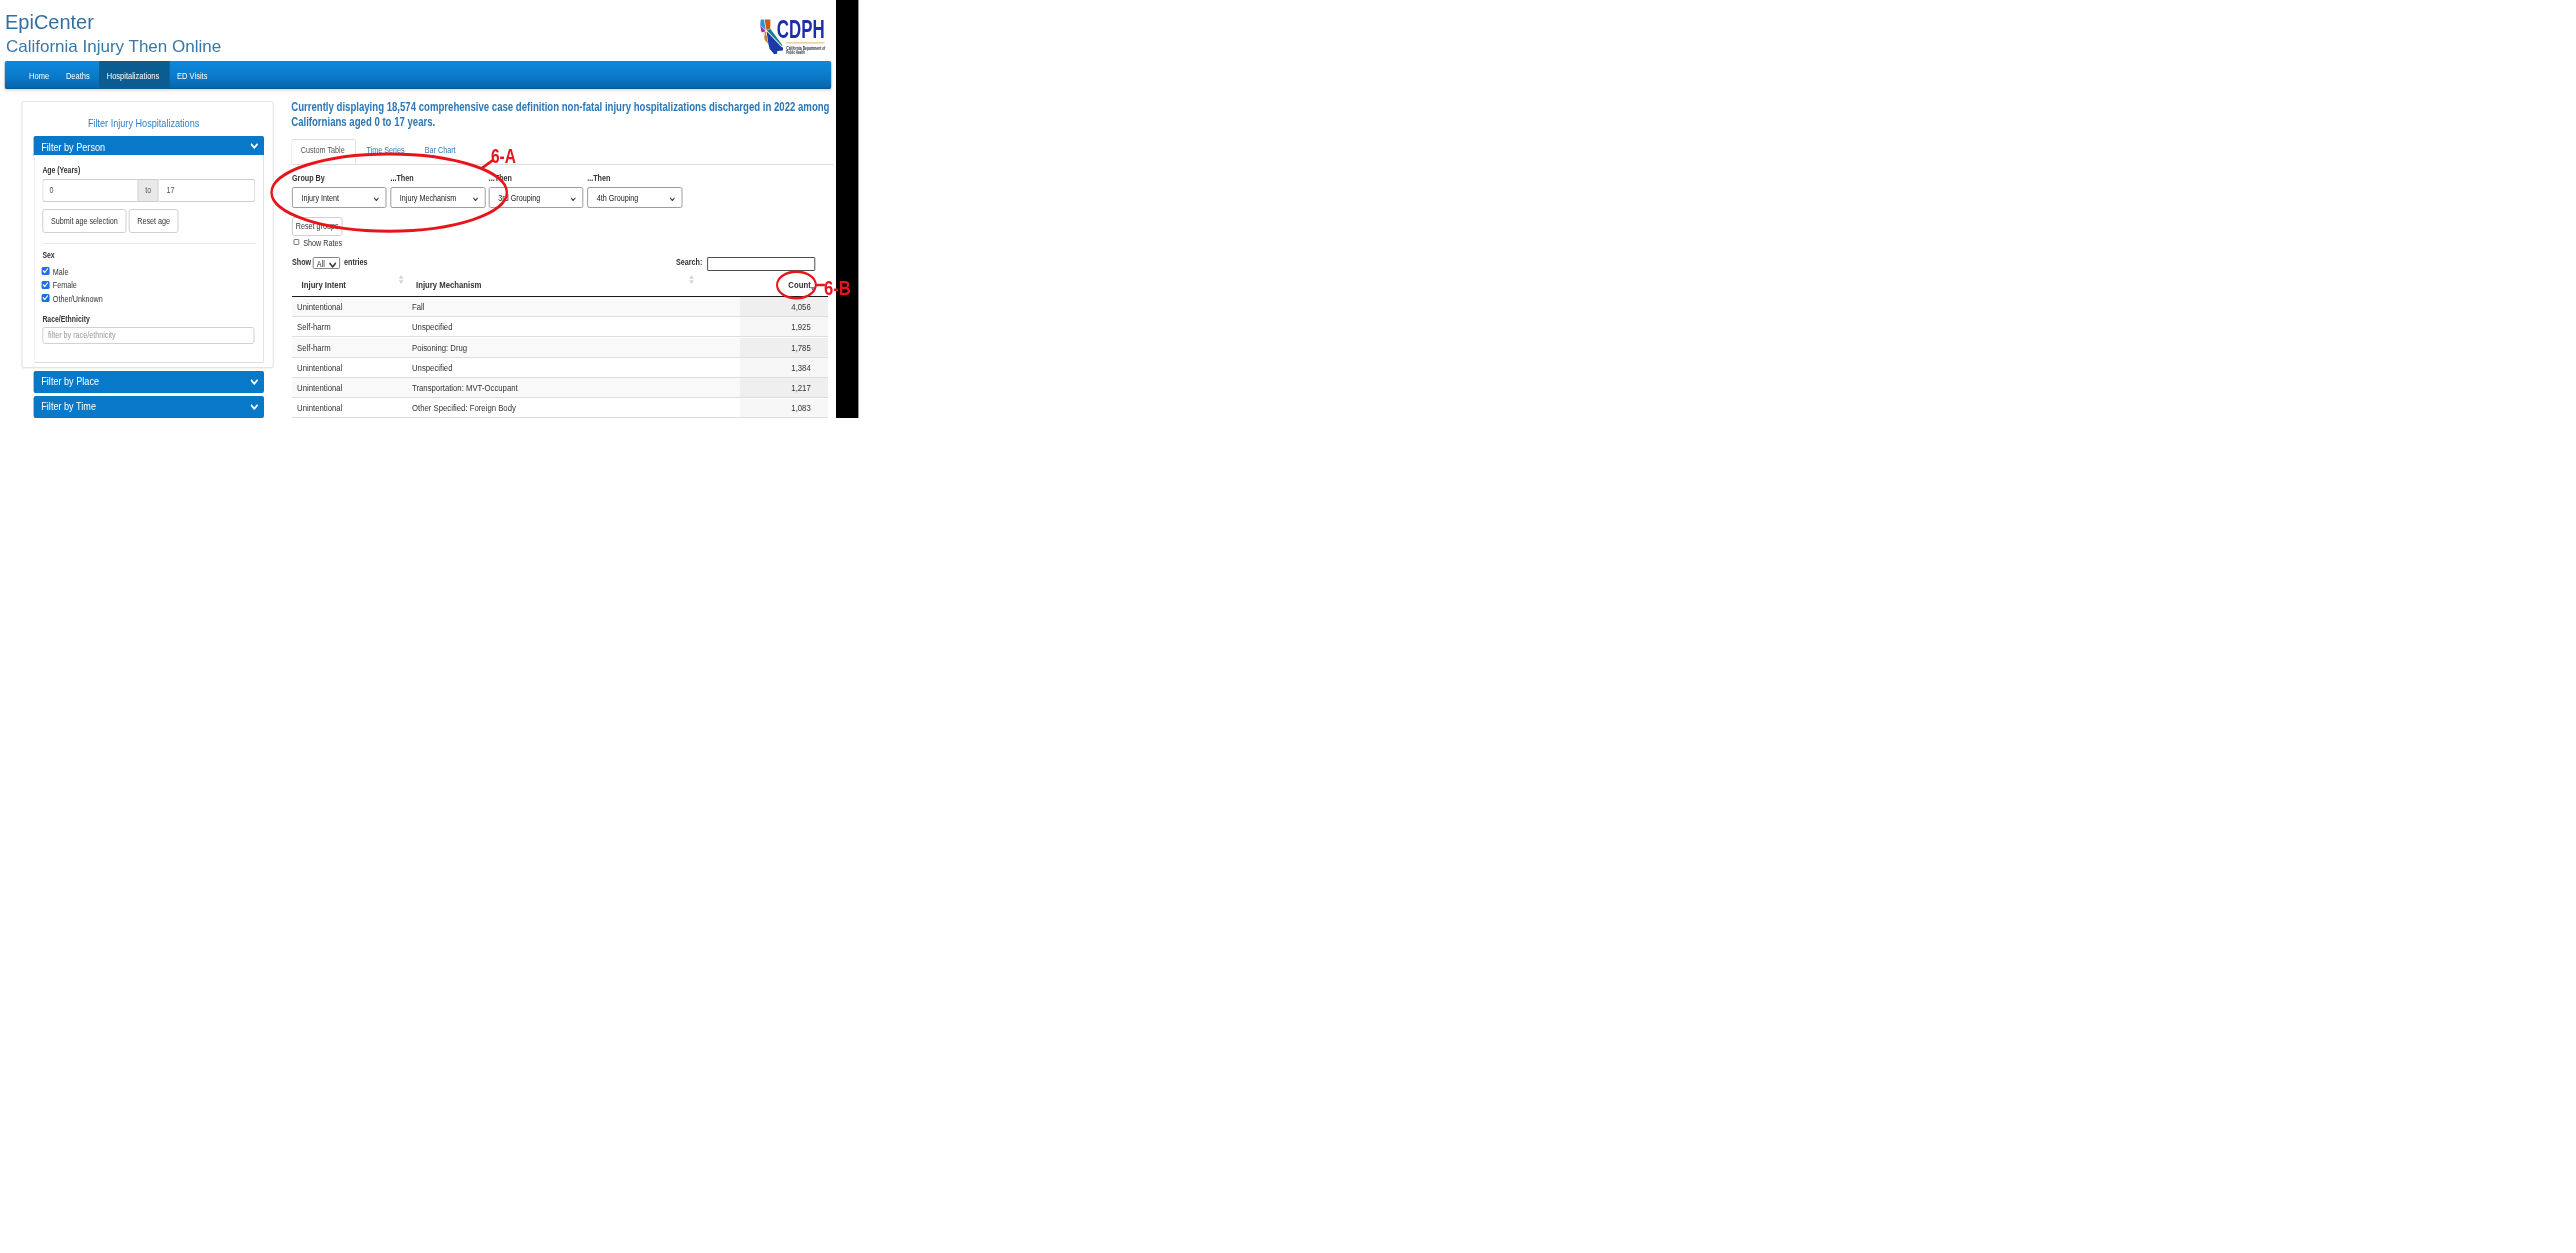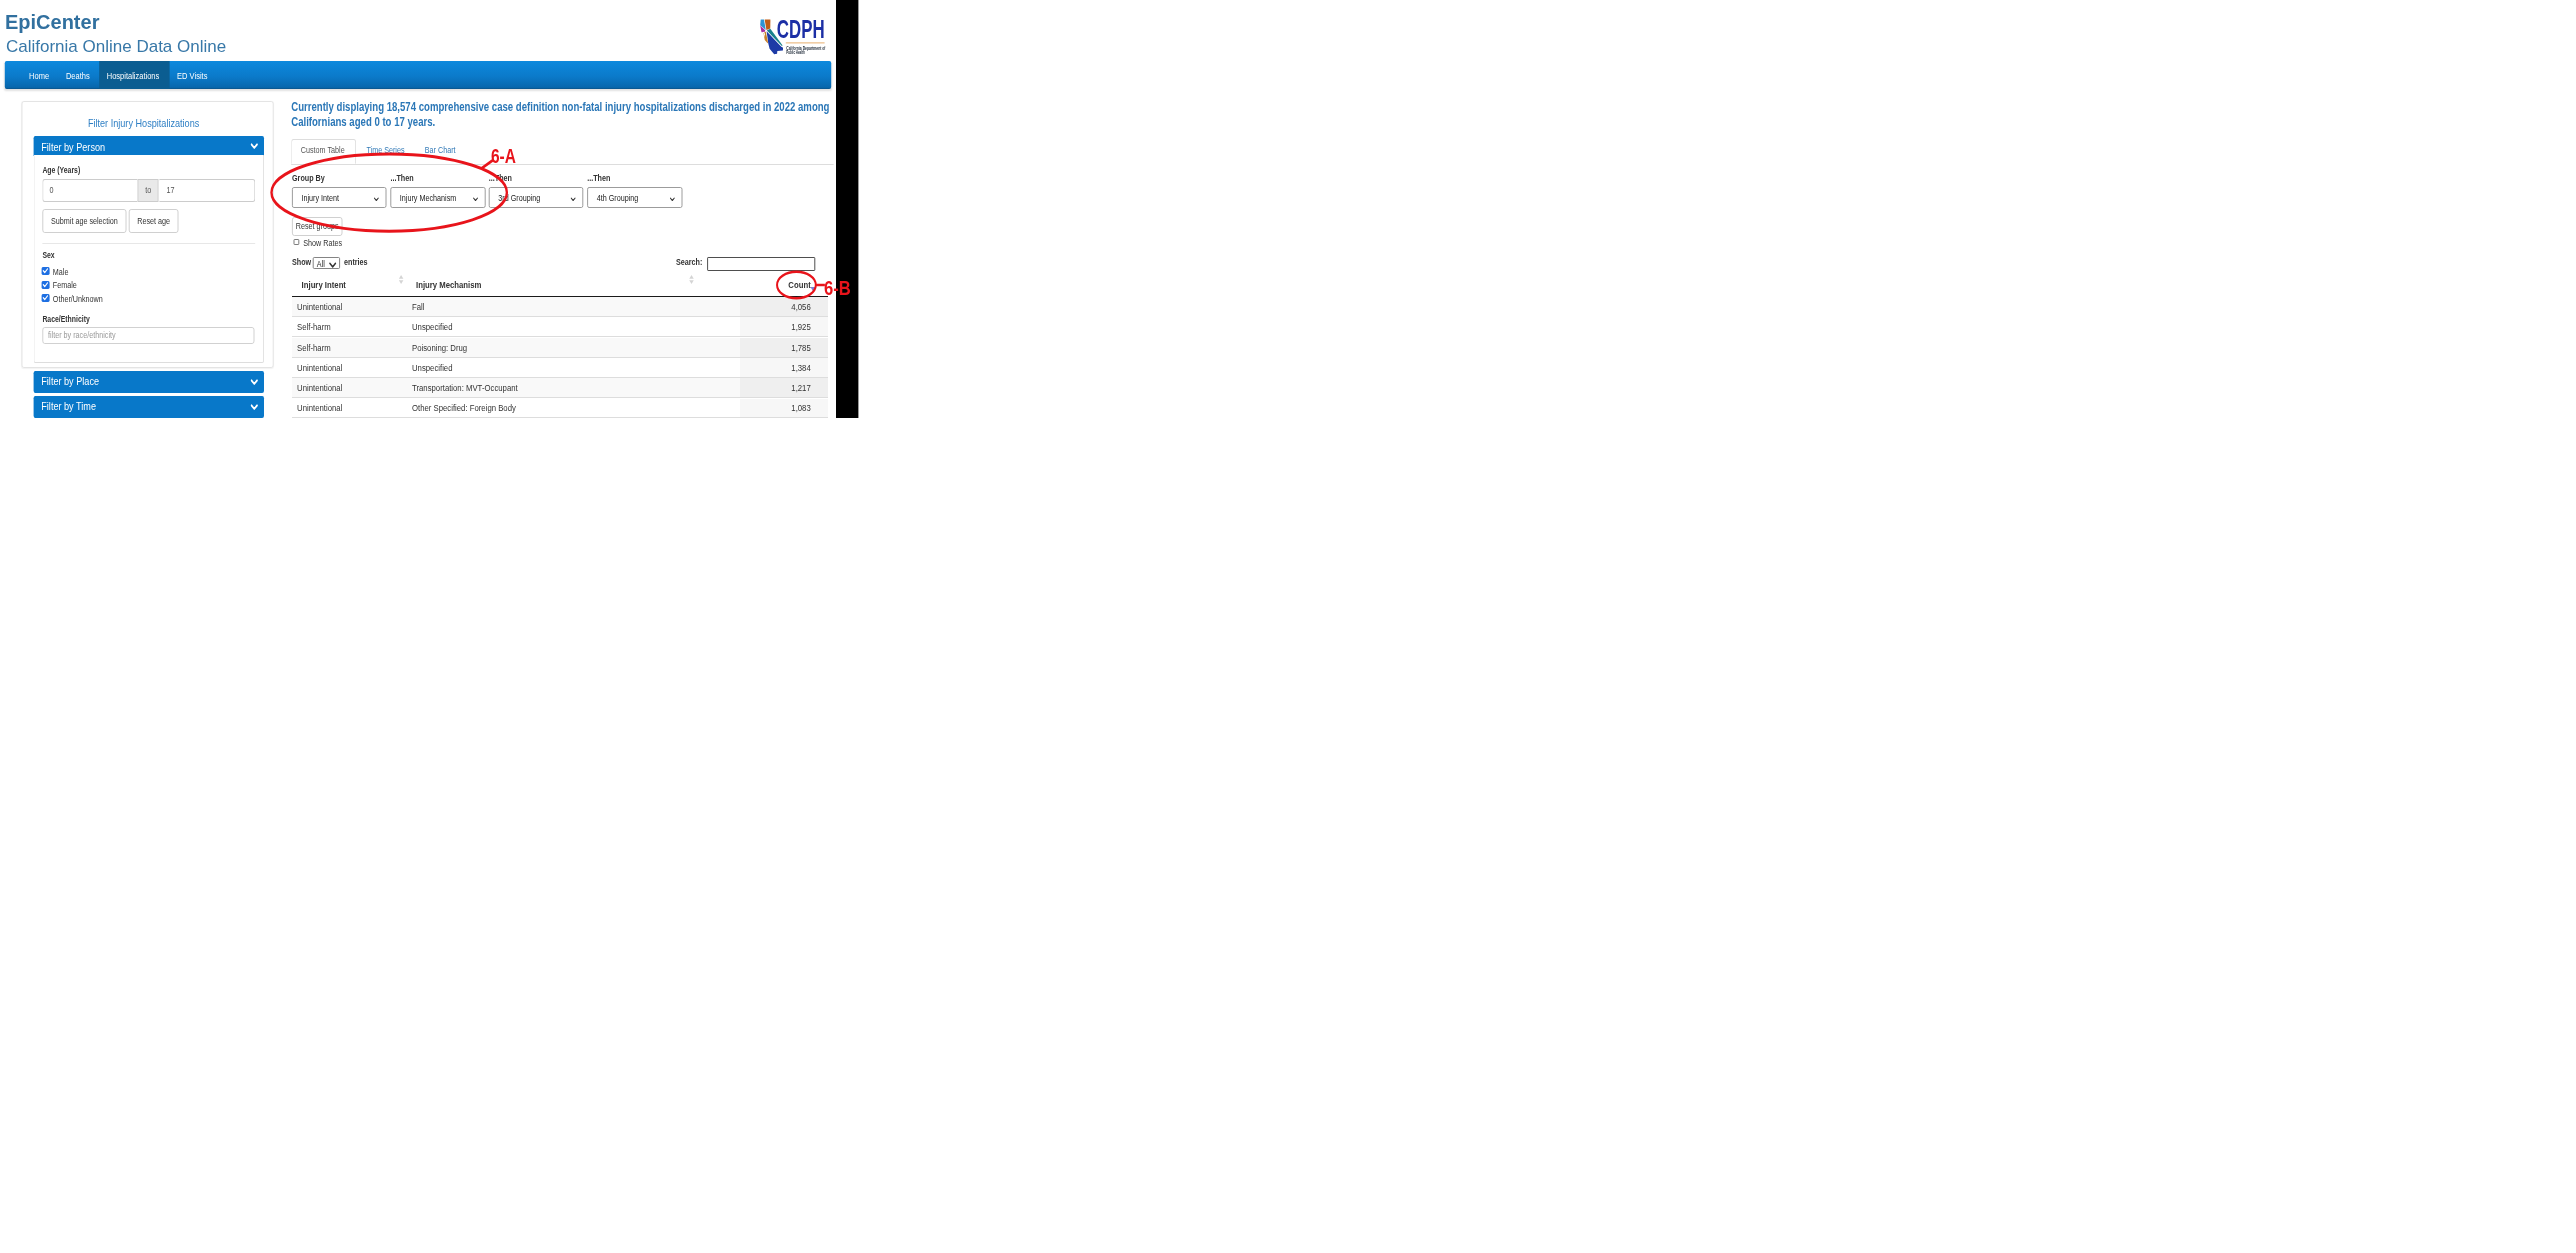--- a/index.html
+++ b/index.html
@@ -1,20 +1,20 @@
 <!DOCTYPE html>
 <html style="font-size:9px"><head>
 <meta charset="utf-8">
 <style>
   * { margin:0; padding:0; box-sizing:border-box; }
   html,body { width:859px; height:418px; background:#fff; overflow:hidden;
     font-family:"Liberation Sans", sans-serif; }
   #page { position:relative; width:859px; height:418px; background:#fff; overflow:hidden; }
   .abs { position:absolute; }
-  #h1 { position:absolute; left:5.1px; top:12.4px; font-size:20.5px; font-weight:bold;
+  #h1 { position:absolute; left:5.1px; top:12.4px; font-size:20.5px; font-weight:normal;
         color:#31709f; line-height:1; white-space:nowrap; }
   #h1 span { display:inline-block; transform:scaleX(0.975); transform-origin:0 50%; }
   #h2 { position:absolute; left:6px; top:38px; font-size:17px; font-weight:400;
         color:#3878a8; line-height:1; white-space:nowrap; }
   
   #wrap { position:absolute; left:0; top:0; width:1073px; height:418px;
           transform:scaleX(0.8); transform-origin:0 0; }
   
   #nav { position:absolute; left:6.4px; top:61px; width:1033px; height:28px;
          background:linear-gradient(180deg,#0d89dd 0%,#0b7aca 55%,#0767ad 94%,#0a5288 100%);
@@ -54,21 +54,21 @@
   .trow { position:absolute; left:365px; width:670px; border-bottom:0.6px solid #ddd; }
   .tcell { position:absolute; top:50%; transform:translateY(-50%); font-size:9.7px;
            color:#333; line-height:1; }
   .countcell { position:absolute; right:0; top:0; bottom:0; width:110px; }
   #blackbar { position:absolute; left:1045px; top:0; width:28px; height:418px; background:#000; }
 </style>
 </head>
 <body>
 <div id="page">
   <div id="h1"><span>EpiCenter</span></div>
-  <div id="h2">California Online Data Online</div>
+  <div id="h2">California Injury Then Online</div>
 
   <div id="wrap">
 
     <div id="nav">
       <div id="nav-active"></div>
       <div class="navitem" style="left:30px;">Home</div>
       <div class="navitem" style="left:76px;">Deaths</div>
       <div class="navitem" style="left:127px;">Hospitalizations</div>
       <div class="navitem" style="left:215px;">ED Visits</div>
     </div>

